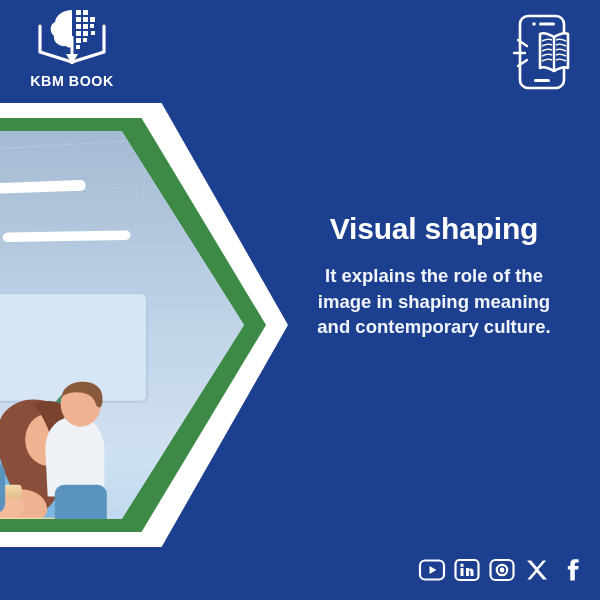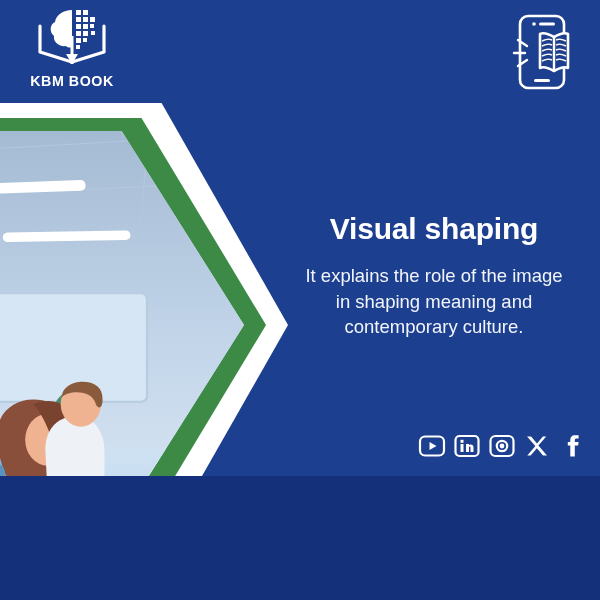--- a/index.html
+++ b/index.html
@@ -4,21 +4,21 @@
 <title>KBM BOOK — Visual studies</title>
 <style>
   html, body {
     margin: 0;
     padding: 0;
     background: #14307a;
   }
   #poster {
     position: relative;
     width: 600px;
-    height: 476px;
+    height: 600px;
     overflow: hidden;
     background: #1d3f8f;
     font-family: "Liberation Sans", sans-serif;
     -webkit-font-smoothing: antialiased;
   }
 
   
   .brand {
     position: absolute;
     left: 12px;
@@ -90,21 +90,21 @@
   .copy-title {
     font-size: 30px;
     font-weight: 700;
     letter-spacing: -0.2px;
     line-height: 1.1;
     margin: 0 0 18px 0;
   }
   .copy-body {
     font-size: 18.5px;
     line-height: 1.38;
-    font-weight: 400;
+    font-weight: 700;
     color: #f2f5fb;
     margin: 0;
   }
 
   
   .social {
     position: absolute;
     right: 14px;
     bottom: 16px;
     display: flex;

